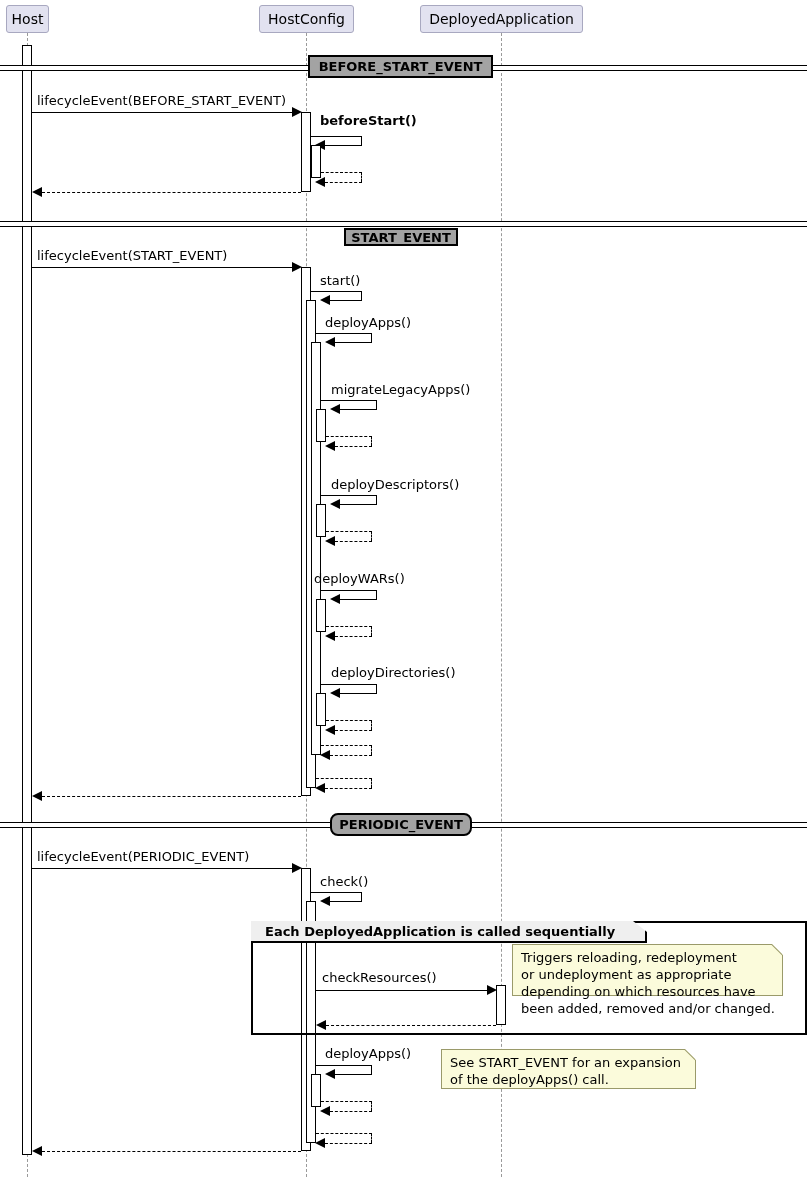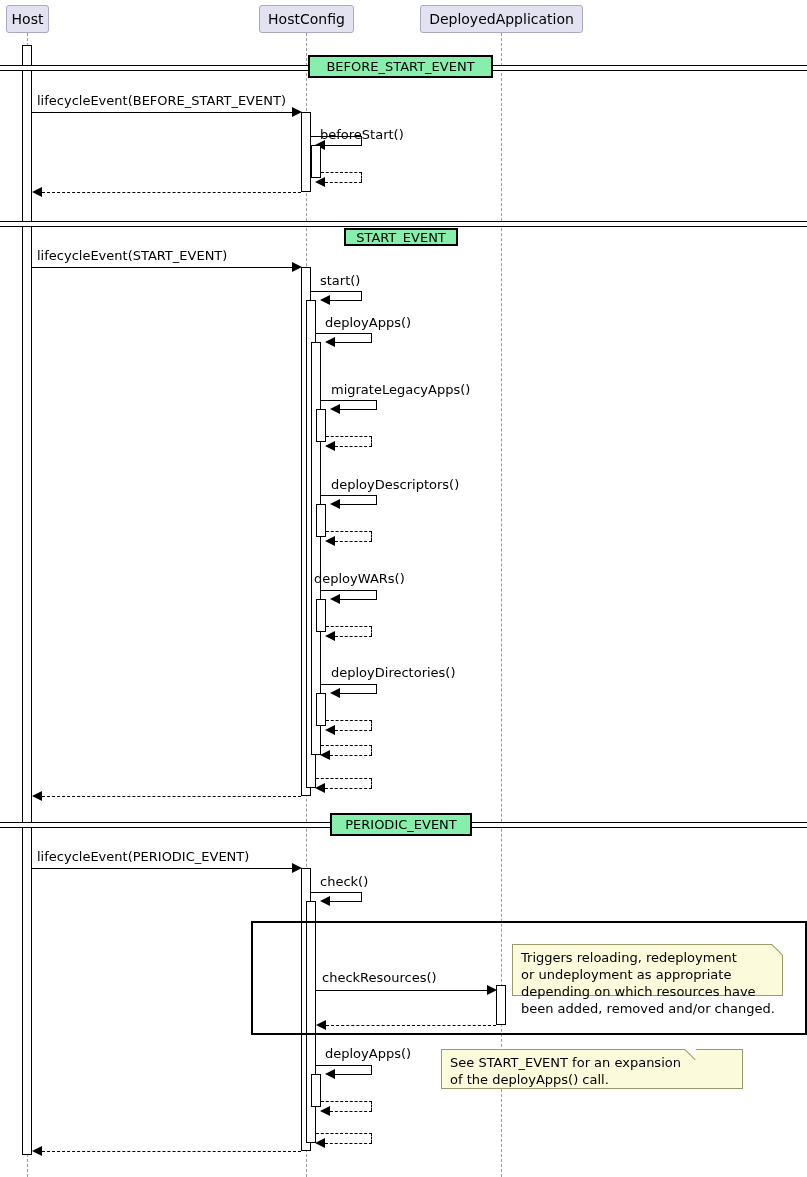--- a/index.html
+++ b/index.html
@@ -47,22 +47,22 @@
   }
 
   
   .divider-rule{
     position:absolute;left:0;width:807px;height:4px;
     border-top:1px solid #000;border-bottom:1px solid #000;
     background:#ffffff;
   }
   .divider-label{
     position:absolute;box-sizing:border-box;
-    background:#86efac;border:2px solid #000;
-    font-size:13px;font-weight:normal;color:#000;
+    background:#a3a3a3;border:2px solid #000;
+    font-size:13px;font-weight:bold;color:#000;
     display:flex;align-items:center;justify-content:center;
     white-space:nowrap;padding:0 10px;
   }
 
   
   .group-frame{
     position:absolute;box-sizing:border-box;
     border:2px solid #000;background:transparent;
   }
   .group-header{
@@ -119,21 +119,21 @@
   <div class="divider-label" style="left:308px;top:55px;width:185px;height:23px;">
     <span>BEFORE_START_EVENT</span>
   </div>
 
   <div class="msg-label" style="left:37px;top:94px;">lifecycleEvent(BEFORE_START_EVENT)</div>
   <div class="msg-line" style="left:32px;top:112px;width:268px;"></div>
   <div class="arrow-r" style="left:292px;top:107px;"></div>
 
   <div class="activation" style="left:301px;top:112px;width:10px;height:80px;"></div>
 
-  <div class="msg-label" style="left:320px;top:128px;">beforeStart()</div>
+  <div class="msg-label" style="left:320px;top:114px;font-weight:bold;">beforeStart()</div>
   <div class="msg-line" style="left:311px;top:136px;width:51px;"></div>
   <div class="v-line" style="left:361px;top:136px;height:9px;"></div>
   <div class="msg-line" style="left:325px;top:145px;width:37px;"></div>
   <div class="arrow-l" style="left:315px;top:140px;"></div>
   <div class="activation" style="left:311px;top:145px;width:10px;height:33px;"></div>
 
   <div class="msg-line dashed" style="left:321px;top:172px;width:41px;"></div>
   <div class="v-line dashed" style="left:361px;top:172px;height:10px;"></div>
   <div class="msg-line dashed" style="left:325px;top:182px;width:37px;"></div>
   <div class="arrow-l" style="left:315px;top:177px;"></div>
@@ -217,38 +217,41 @@
 
   <div class="msg-line dashed" style="left:316px;top:778px;width:56px;"></div>
   <div class="v-line dashed" style="left:371px;top:778px;height:10px;"></div>
   <div class="msg-line dashed" style="left:325px;top:788px;width:47px;"></div>
   <div class="arrow-l" style="left:315px;top:783px;"></div>
 
   <div class="msg-line dashed" style="left:42px;top:796px;width:259px;"></div>
   <div class="arrow-l" style="left:32px;top:791px;"></div>
 
   <div class="divider-rule" style="top:822px;"></div>
-  <div class="divider-label" style="left:330px;top:813px;width:142px;height:23px;">
+  <div class="divider-label" style="left:330px;top:813px;width:142px;height:23px;border-radius:8px;">
     <span>PERIODIC_EVENT</span>
   </div>
 
   <div class="msg-label" style="left:37px;top:850px;">lifecycleEvent(PERIODIC_EVENT)</div>
   <div class="msg-line" style="left:32px;top:868px;width:268px;"></div>
   <div class="arrow-r" style="left:292px;top:863px;"></div>
 
   <div class="activation" style="left:301px;top:868px;width:10px;height:283px;"></div>
   <div class="activation" style="left:306px;top:901px;width:10px;height:242px;"></div>
 
   <div class="msg-label" style="left:320px;top:875px;text-align:right;">check()</div>
   <div class="msg-line" style="left:311px;top:892px;width:51px;"></div>
   <div class="v-line" style="left:361px;top:892px;height:9px;"></div>
   <div class="msg-line" style="left:330px;top:901px;width:32px;"></div>
   <div class="arrow-l" style="left:320px;top:896px;"></div>
 
   <div class="group-frame" style="left:251px;top:921px;width:556px;height:114px;"></div>
+  <div class="group-header" style="left:251px;top:921px;width:396px;height:22px;">
+    <span>Each DeployedApplication is called sequentially</span>
+  </div>
 
   <div class="msg-label" style="left:322px;top:971px;">checkResources()</div>
   <div class="msg-line" style="left:316px;top:990px;width:179px;"></div>
   <div class="arrow-r" style="left:487px;top:985px;"></div>
   <div class="activation" style="left:496px;top:985px;width:10px;height:40px;"></div>
   <div class="msg-line dashed" style="left:326px;top:1025px;width:170px;"></div>
   <div class="arrow-l" style="left:316px;top:1020px;"></div>
 
   <div class="note" style="left:512px;top:944px;width:271px;height:52px;">Triggers reloading, redeployment
 or undeployment as appropriate
@@ -266,21 +269,21 @@
   <div class="msg-line dashed" style="left:321px;top:1101px;width:51px;"></div>
   <div class="v-line dashed" style="left:371px;top:1101px;height:10px;"></div>
   <div class="msg-line dashed" style="left:330px;top:1111px;width:42px;"></div>
   <div class="arrow-l" style="left:320px;top:1106px;"></div>
 
   <div class="msg-line dashed" style="left:316px;top:1133px;width:56px;"></div>
   <div class="v-line dashed" style="left:371px;top:1133px;height:10px;"></div>
   <div class="msg-line dashed" style="left:325px;top:1143px;width:47px;"></div>
   <div class="arrow-l" style="left:315px;top:1138px;"></div>
 
-  <div class="note" style="left:441px;top:1049px;width:302px;height:40px;">See START_EVENT for an expansion
+  <div class="note" style="left:441px;top:1049px;width:255px;height:40px;">See START_EVENT for an expansion
 of the deployApps() call.</div>
   <div class="note-fold" style="left:685px;top:1049px;"></div>
   <div class="note-fold-edge" style="left:685px;top:1049px;"></div>
 
   <div class="msg-line dashed" style="left:42px;top:1151px;width:259px;"></div>
   <div class="arrow-l" style="left:32px;top:1146px;"></div>
 
 </div>
 
 </body></html>

